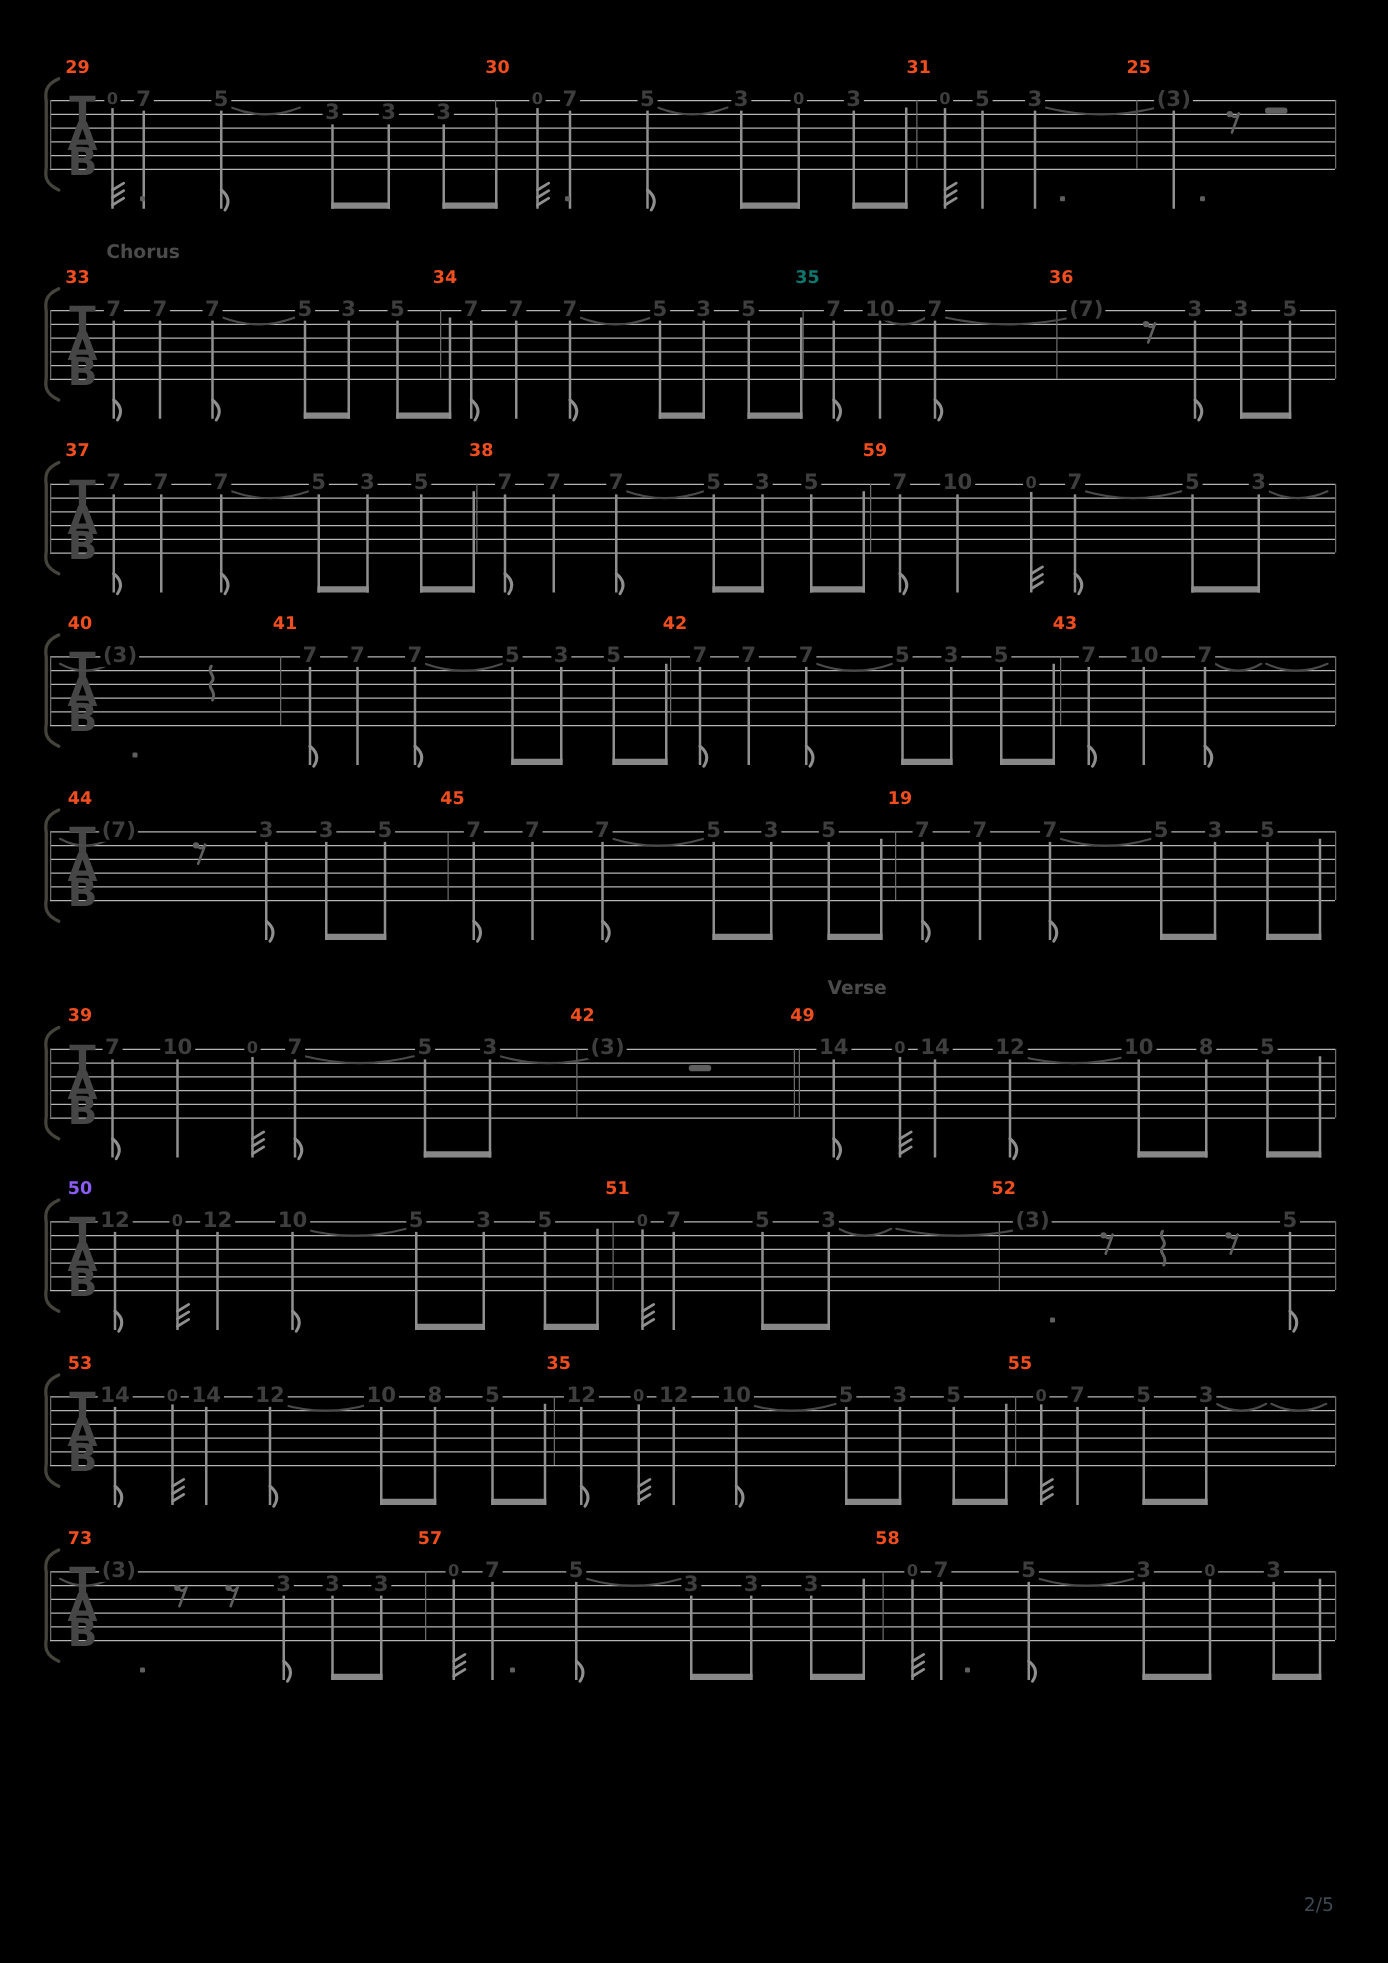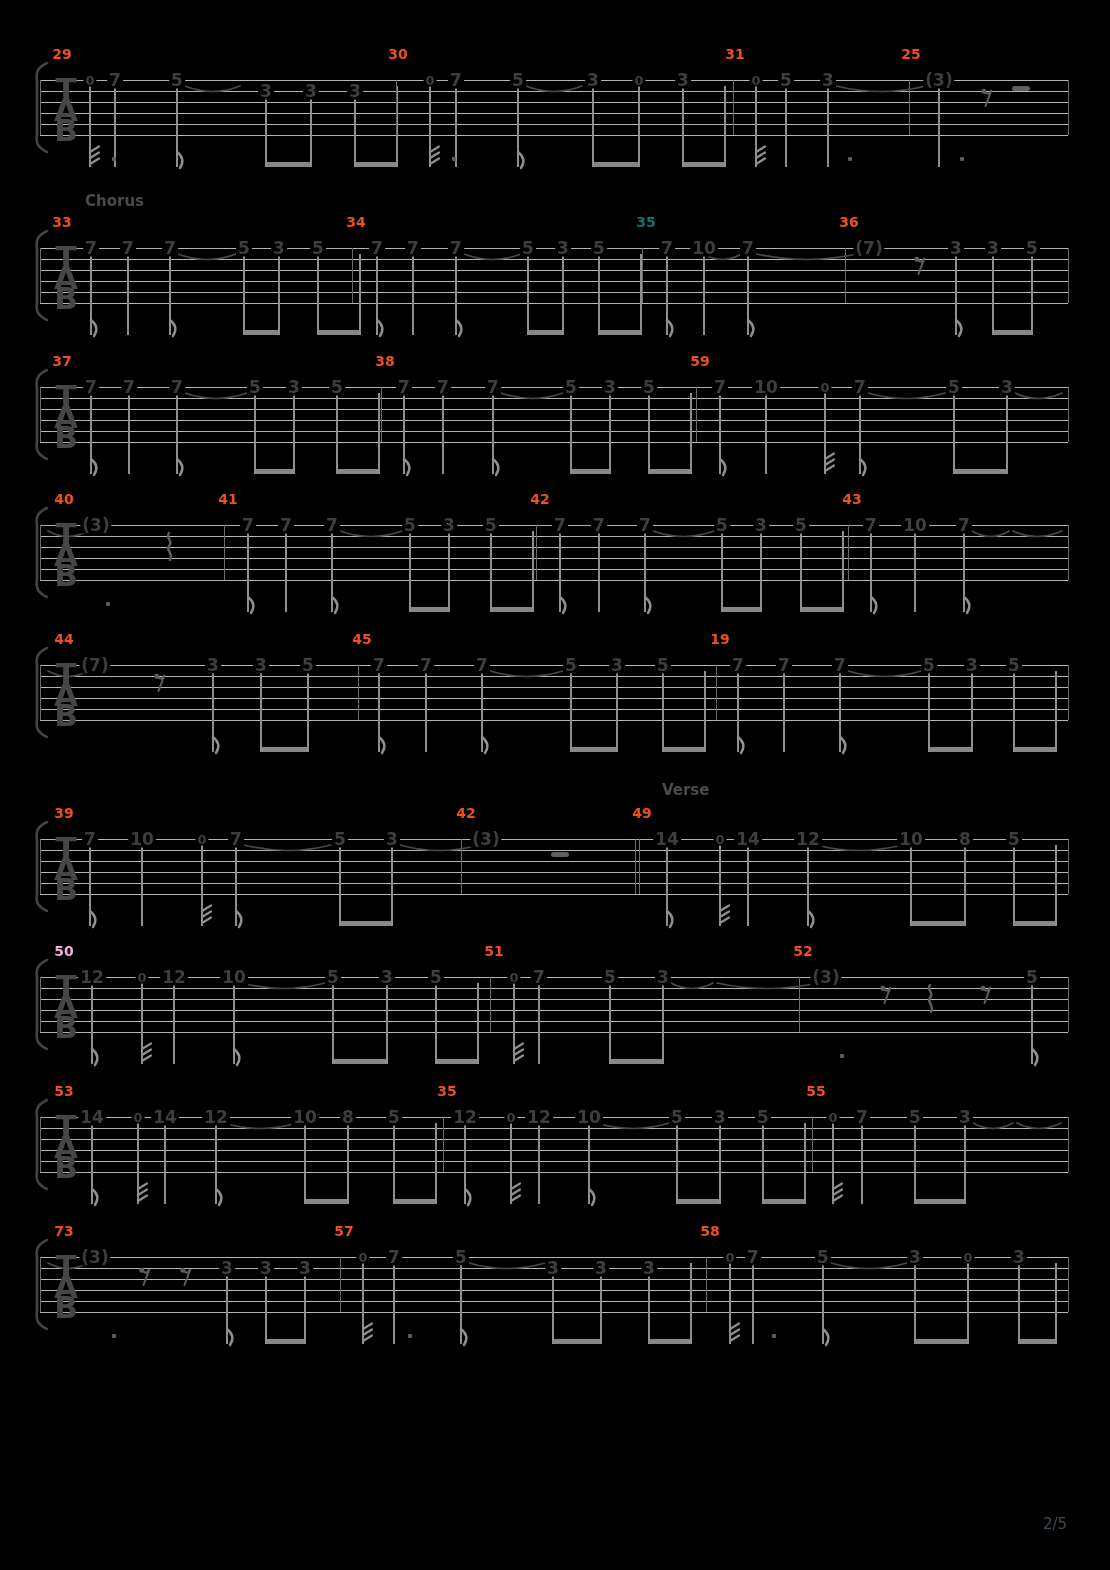--- a/index.html
+++ b/index.html
@@ -369,21 +369,21 @@
     <div class="sline" style="left: 40px; top: 988px; width: 1028px; background: rgb(180, 180, 180);"></div>
     <div class="sline" style="left: 40px; top: 999px; width: 1028px; background: rgb(180, 180, 180);"></div>
     <div class="sline" style="left: 40px; top: 1010px; width: 1028px; background: rgb(180, 180, 180);"></div>
     <div class="sline" style="left: 40px; top: 1021px; width: 1028px; background: rgb(180, 180, 180);"></div>
     <div class="sline" style="left: 40px; top: 1032px; width: 1028px; background: rgb(180, 180, 180);"></div>
     <div class="bline" style="left: 1068px; top: 977px; height: 55px; background: rgb(106, 106, 106);"></div>
     <div class="clefL" style="left: 66px; top: 986px; color: rgb(70, 70, 70);">T</div>
     <div class="clefL" style="left: 66px; top: 1007px; color: rgb(70, 70, 70);">A</div>
     <div class="clefL" style="left: 66px; top: 1027px; color: rgb(70, 70, 70);">B</div>
     <div class="bline" style="left: 40px; top: 977px; height: 55px; background: rgb(106, 106, 106);"></div>
-    <div class="mnum" style="left: 64px; top: 951px; color: #f9a8d4;">50</div>
+    <div class="mnum" style="left: 64px; top: 951px; color: #8b5cf6;">50</div>
     <div class="note" style="left: 92px; top: 977px; color: rgb(62, 62, 62);">12</div>
     <div class="note sm" style="left: 142px; top: 977px; color: rgb(62, 62, 62);">0</div>
     <div class="note" style="left: 174px; top: 977px; color: rgb(62, 62, 62);">12</div>
     <div class="note" style="left: 234px; top: 977px; color: rgb(62, 62, 62);">10</div>
     <div class="note" style="left: 333px; top: 977px; color: rgb(62, 62, 62);">5</div>
     <div class="note" style="left: 387px; top: 977px; color: rgb(62, 62, 62);">3</div>
     <div class="note" style="left: 436px; top: 977px; color: rgb(62, 62, 62);">5</div>
     <div class="beam" style="left: 332px; top: 1059px; width: 56px; background: rgb(135, 135, 135);"></div>
     <div class="beam" style="left: 435px; top: 1059px; width: 44px; background: rgb(135, 135, 135);"></div>
     <div class="stem" style="left: 91.3px; top: 983px; height: 81px; background: rgb(143, 143, 143);"></div>

